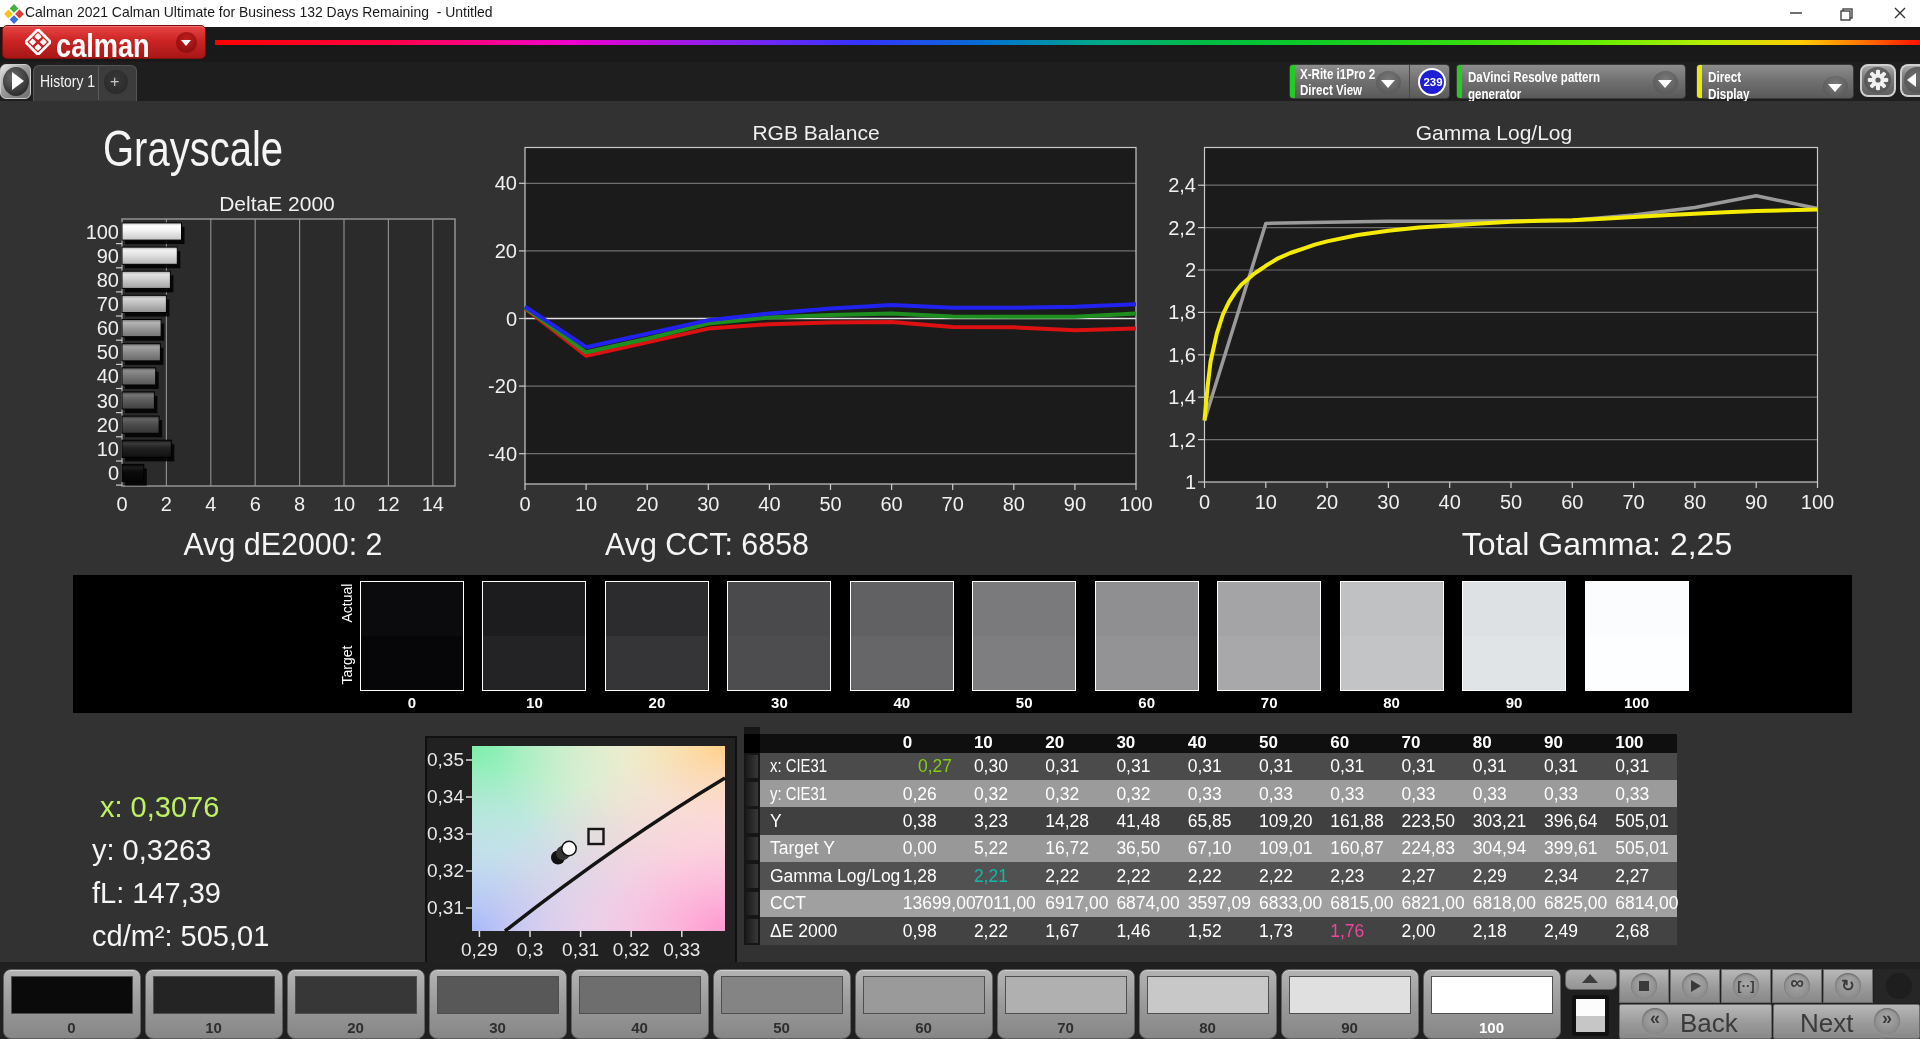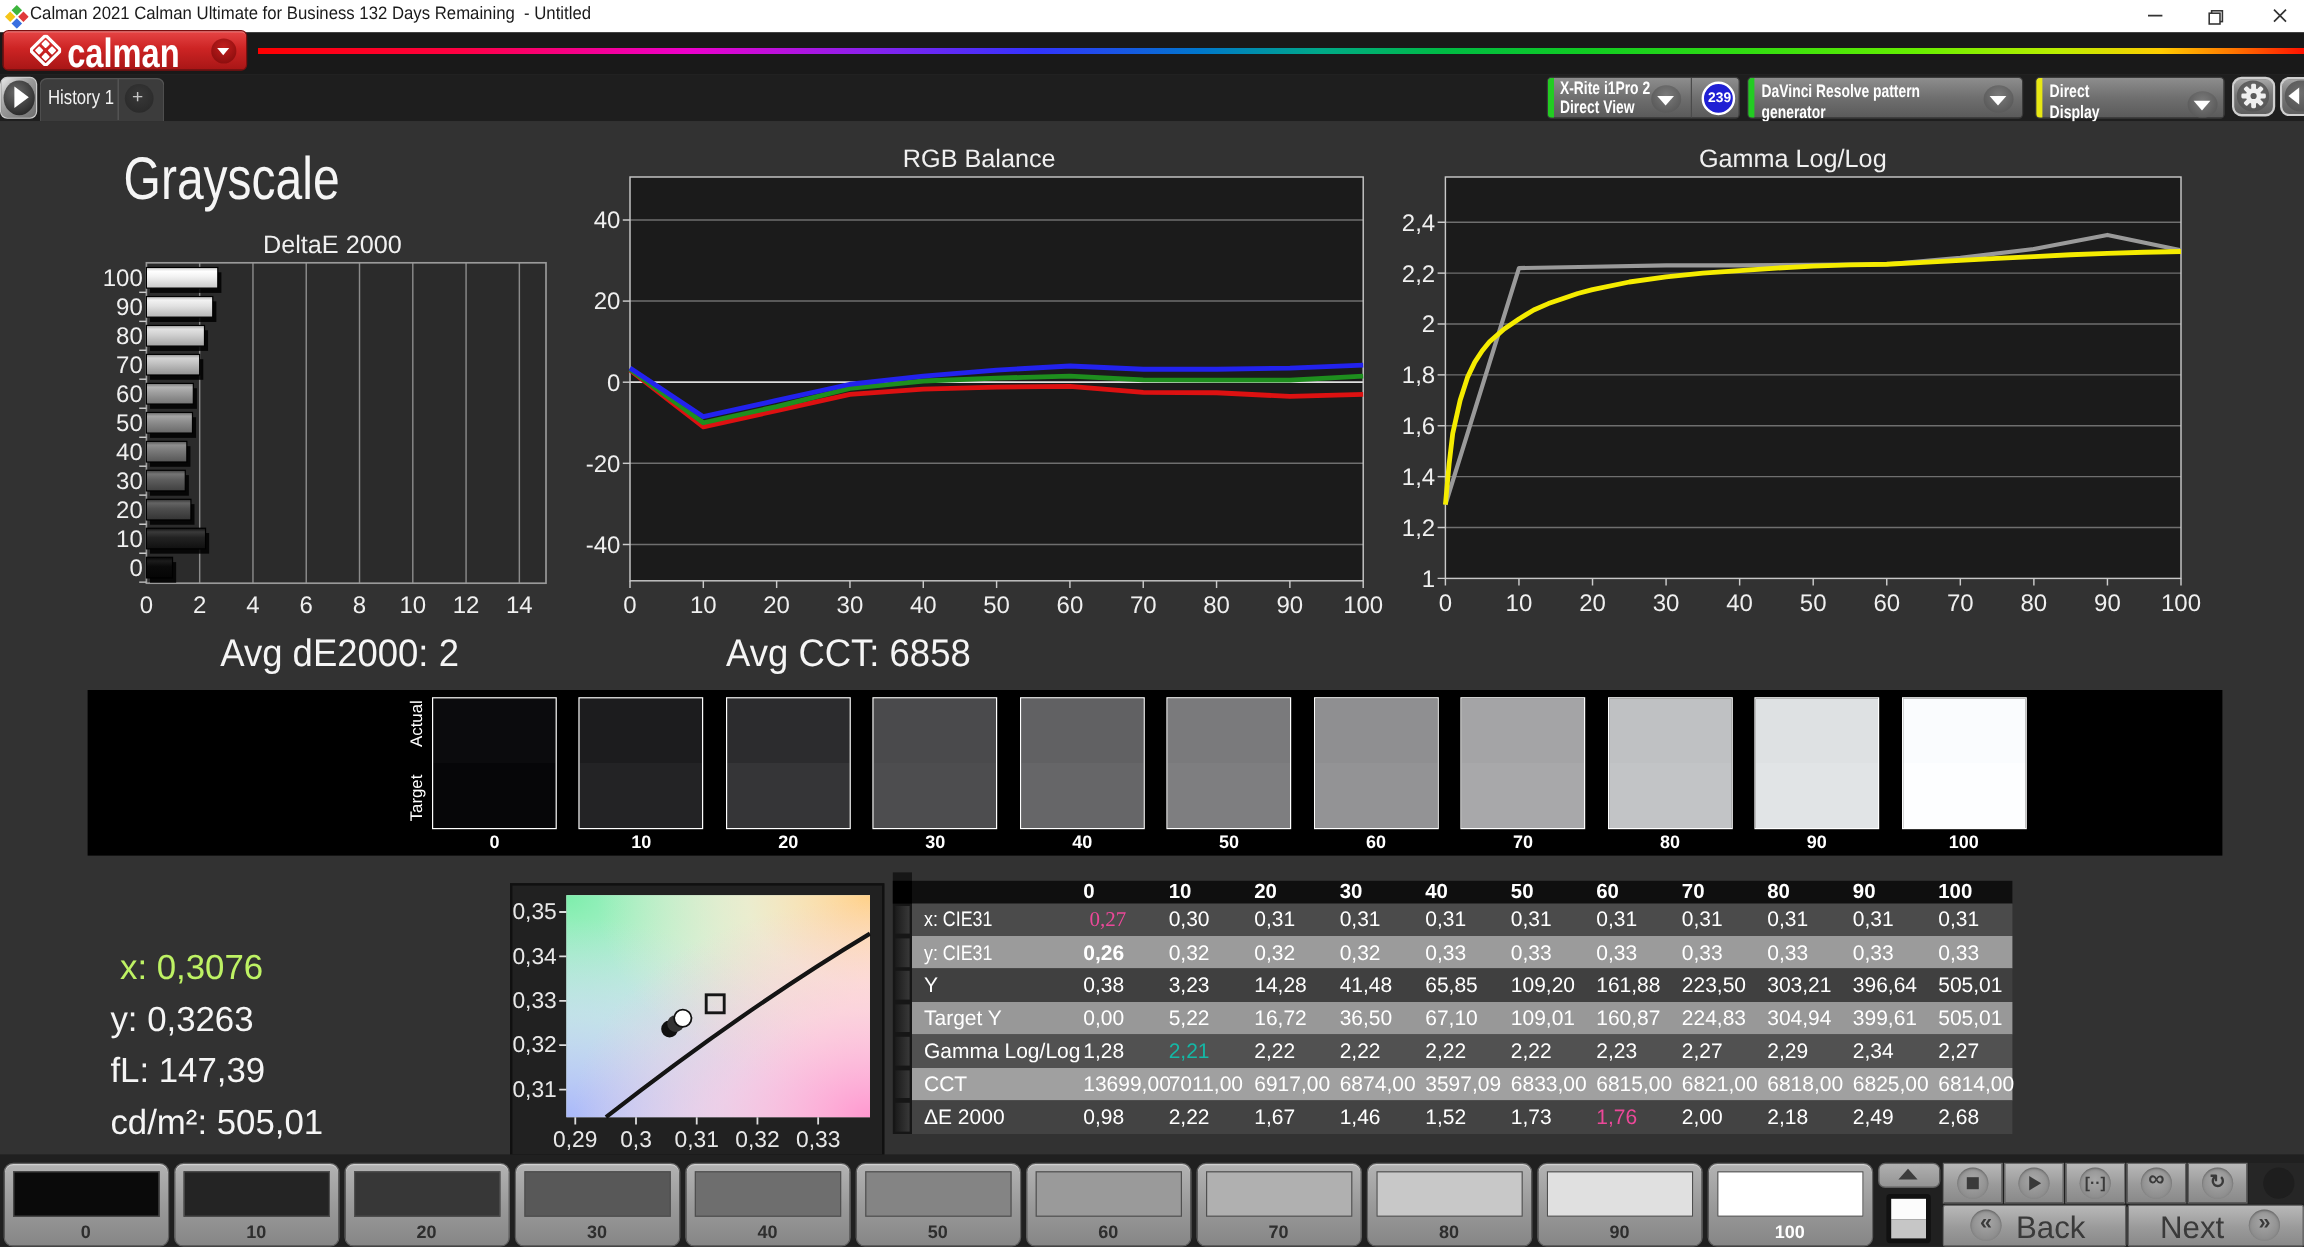--- a/index.html
+++ b/index.html
@@ -348,20 +348,21 @@
 <line x1="1756.2" y1="381.0" x2="1756.2" y2="387.0" stroke="#cccccc" stroke-width="1.2"></line>
 <text x="1756.2" y="408.0" font-size="20" fill="#f0f0f0" text-anchor="middle">90</text>
 <line x1="1817.5" y1="381.0" x2="1817.5" y2="387.0" stroke="#cccccc" stroke-width="1.2"></line>
 <text x="1817.5" y="408.0" font-size="20" fill="#f0f0f0" text-anchor="middle">100</text>
 <text x="1494" y="38.5" font-size="21" fill="#f0f0f0" text-anchor="middle">Gamma Log/Log</text>
 </g>
   </svg>
 
   <div class="abs" style="left:133px;top:526px;width:300px;text-align:center;font-size:32px;color:#f5f5f5;transform:scaleX(.95);">Avg dE2000: 2</div>
   <div class="abs" style="left:557px;top:526px;width:300px;text-align:center;font-size:32px;color:#f5f5f5;transform:scaleX(.95);">Avg CCT: 6858</div>
+  <div class="abs" style="left:1422px;top:526px;width:350px;text-align:center;font-size:32px;color:#f5f5f5;">Total Gamma: 2,25</div>
 
   <div id="swatches" class="abs" style="left:73px;top:575px;width:1779px;height:138px;background:#000000;">
 <div class="abs" style="left:266px;top:10px;width:16px;height:60px;color:#ffffff;font-size:14px;">
         <div style="transform:rotate(-90deg) translate(-48px,0);transform-origin:0 0;width:60px;text-align:center;">Actual</div>
       </div>
 <div class="abs" style="left:266px;top:68px;width:16px;height:60px;color:#ffffff;font-size:14px;">
         <div style="transform:rotate(-90deg) translate(-52px,0);transform-origin:0 0;width:60px;text-align:center;">Target</div>
       </div>
 <div class="abs" style="left:287.0px;top:5.5px;width:104px;height:110px;border:1.6px solid #ffffff;background:linear-gradient(#0b0b0d 0 50%,#060608 50% 100%);"></div>
 <div class="abs" style="left:287.0px;top:119px;width:104px;text-align:center;font-size:15px;font-weight:bold;color:#ffffff;">0</div>
@@ -462,35 +463,35 @@
 <div class="abs" style="left:443.7px;top:6px;font-size:17px;font-weight:bold;color:#ffffff;">40</div>
 <div class="abs" style="left:515.0px;top:6px;font-size:17px;font-weight:bold;color:#ffffff;">50</div>
 <div class="abs" style="left:586.2px;top:6px;font-size:17px;font-weight:bold;color:#ffffff;">60</div>
 <div class="abs" style="left:657.5px;top:6px;font-size:17px;font-weight:bold;color:#ffffff;">70</div>
 <div class="abs" style="left:728.7px;top:6px;font-size:17px;font-weight:bold;color:#ffffff;">80</div>
 <div class="abs" style="left:800.0px;top:6px;font-size:17px;font-weight:bold;color:#ffffff;">90</div>
 <div class="abs" style="left:871.2px;top:6px;font-size:17px;font-weight:bold;color:#ffffff;">100</div>
 <div class="abs" style="left:15.5px;top:25.5px;width:917px;height:27.45px;background:#4b4b4b;"></div>
 <div class="abs" style="left:2px;top:27.5px;width:11.5px;height:23.5px;background:linear-gradient(to right,#1b1b1b,#383838);"></div>
 <div class="abs" style="left:26px;top:29.0px;font-size:17.5px;color:#ffffff;transform:scaleX(.85);transform-origin:0 50%;">x: CIE31</div>
-<div class="abs" style="left:164px;top:29.0px;font-size:17.5px;color:#ec4899;font-family:Liberation Serif, serif;">0,27</div>
+<div class="abs" style="left:174px;top:29.0px;font-size:17.5px;color:#84cc16;">0,27</div>
 <div class="abs" style="left:229.9px;top:29.0px;font-size:17.5px;color:#ffffff;">0,30</div>
 <div class="abs" style="left:301.2px;top:29.0px;font-size:17.5px;color:#ffffff;">0,31</div>
 <div class="abs" style="left:372.4px;top:29.0px;font-size:17.5px;color:#ffffff;">0,31</div>
 <div class="abs" style="left:443.7px;top:29.0px;font-size:17.5px;color:#ffffff;">0,31</div>
 <div class="abs" style="left:515.0px;top:29.0px;font-size:17.5px;color:#ffffff;">0,31</div>
 <div class="abs" style="left:586.2px;top:29.0px;font-size:17.5px;color:#ffffff;">0,31</div>
 <div class="abs" style="left:657.5px;top:29.0px;font-size:17.5px;color:#ffffff;">0,31</div>
 <div class="abs" style="left:728.7px;top:29.0px;font-size:17.5px;color:#ffffff;">0,31</div>
 <div class="abs" style="left:800.0px;top:29.0px;font-size:17.5px;color:#ffffff;">0,31</div>
 <div class="abs" style="left:871.2px;top:29.0px;font-size:17.5px;color:#ffffff;">0,31</div>
 <div class="abs" style="left:15.5px;top:53.0px;width:917px;height:27.45px;background:#9b9b9b;"></div>
 <div class="abs" style="left:2px;top:55.0px;width:11.5px;height:23.5px;background:linear-gradient(to right,#1b1b1b,#383838);"></div>
 <div class="abs" style="left:26px;top:56.5px;font-size:17.5px;color:#ffffff;transform:scaleX(.85);transform-origin:0 50%;">y: CIE31</div>
-<div class="abs" style="left:158.7px;top:56.5px;font-size:17.5px;color:#ffffff;font-weight:bold;">0,26</div>
+<div class="abs" style="left:158.7px;top:56.5px;font-size:17.5px;color:#ffffff;">0,26</div>
 <div class="abs" style="left:229.9px;top:56.5px;font-size:17.5px;color:#ffffff;">0,32</div>
 <div class="abs" style="left:301.2px;top:56.5px;font-size:17.5px;color:#ffffff;">0,32</div>
 <div class="abs" style="left:372.4px;top:56.5px;font-size:17.5px;color:#ffffff;">0,32</div>
 <div class="abs" style="left:443.7px;top:56.5px;font-size:17.5px;color:#ffffff;">0,33</div>
 <div class="abs" style="left:515.0px;top:56.5px;font-size:17.5px;color:#ffffff;">0,33</div>
 <div class="abs" style="left:586.2px;top:56.5px;font-size:17.5px;color:#ffffff;">0,33</div>
 <div class="abs" style="left:657.5px;top:56.5px;font-size:17.5px;color:#ffffff;">0,33</div>
 <div class="abs" style="left:728.7px;top:56.5px;font-size:17.5px;color:#ffffff;">0,33</div>
 <div class="abs" style="left:800.0px;top:56.5px;font-size:17.5px;color:#ffffff;">0,33</div>
 <div class="abs" style="left:871.2px;top:56.5px;font-size:17.5px;color:#ffffff;">0,33</div>

